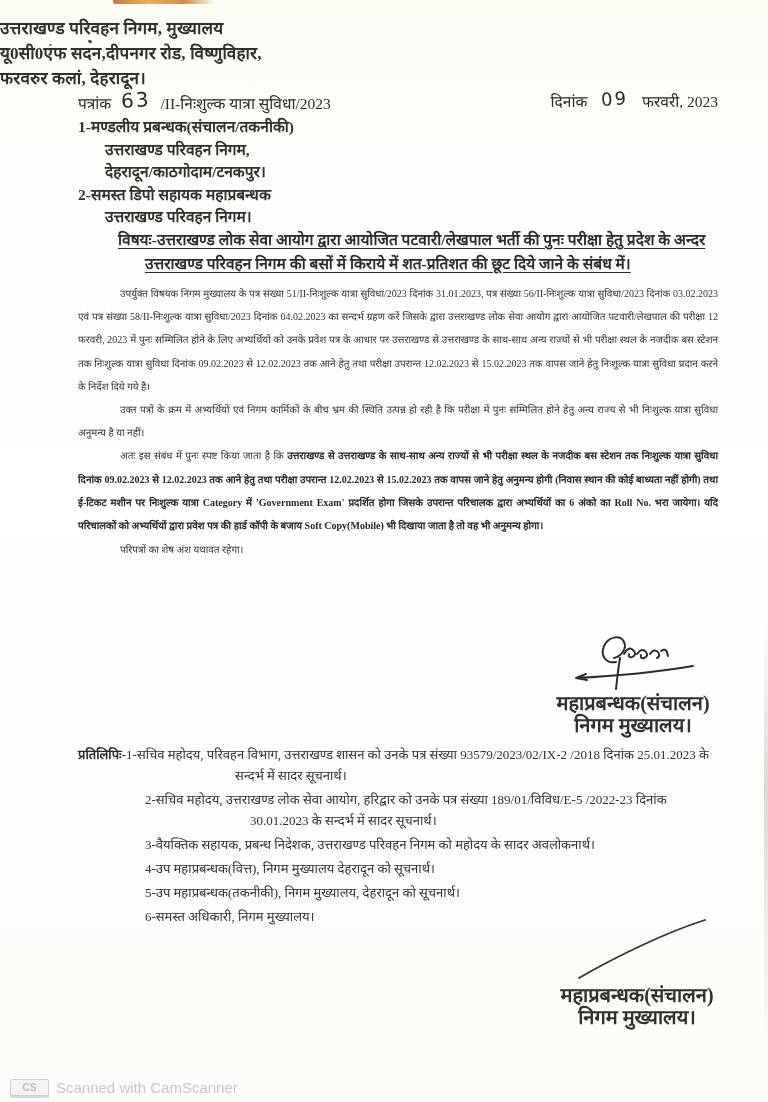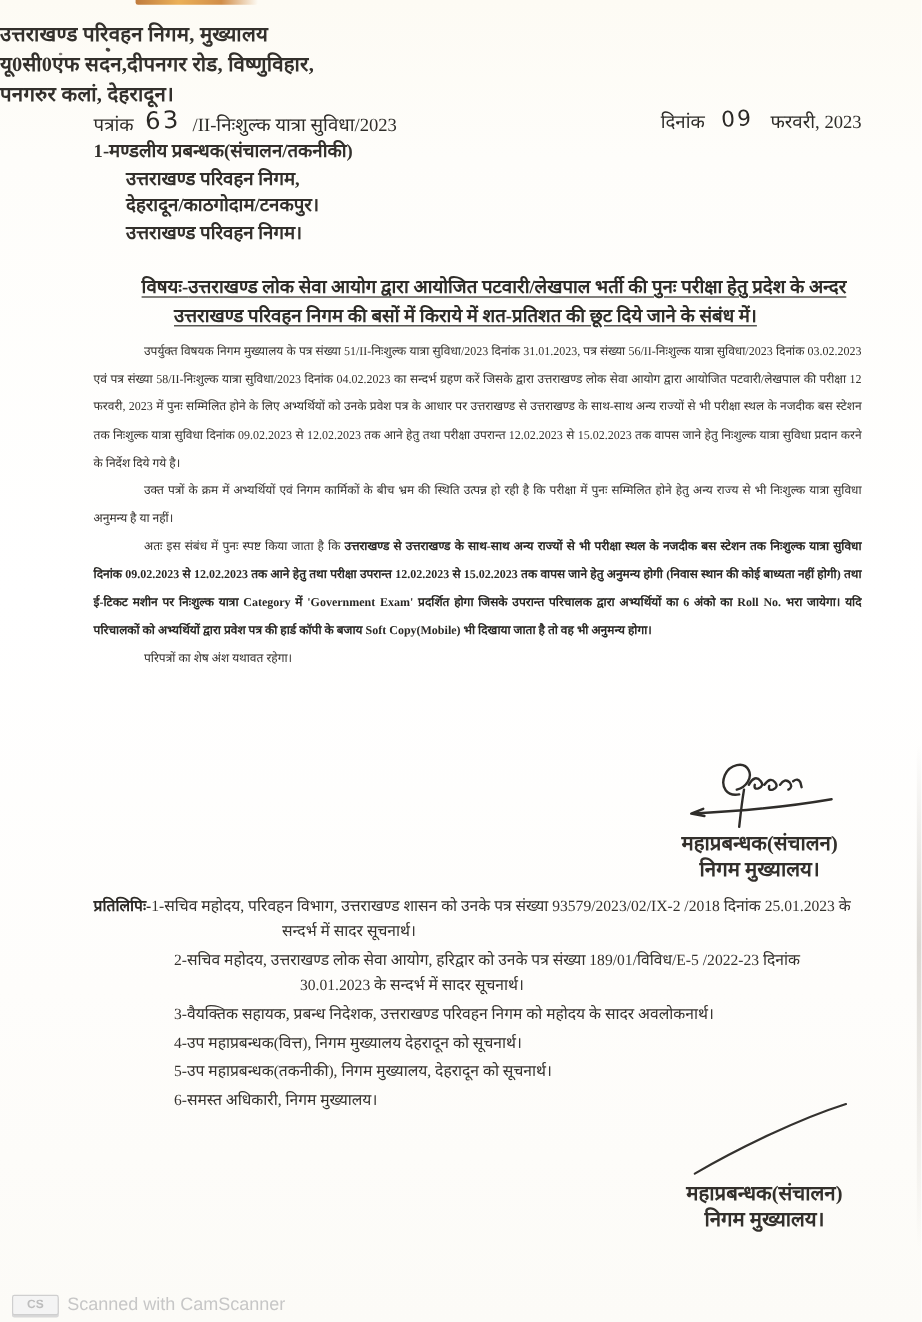--- a/index.html
+++ b/index.html
@@ -51,21 +51,21 @@
     padding-left: 27px; text-indent: -27px; margin-left: 40px; }
   .subject .subj-text { text-decoration: underline; text-underline-offset: 3px; }
 
   .body-text { position: absolute; top: 282px; left: 78px; width: 640px;
     font-size: 10px; line-height: 23.2px; text-align: justify; color: #34312d; }
   .body-text p { text-indent: 42px; }
   .para-bold { font-weight: bold; color: #2a2824; }
   .closing { text-indent: 42px; margin-top: 1px; }
 
   .sig-block { position: absolute; width: 210px; text-align: center;
-    font-size: 17px; line-height: 22px; font-weight: bold; color: #33302c; }
+    font-size: 20px; line-height: 22px; font-weight: bold; color: #33302c; }
   .sig1 { top: 632px; left: 528px; }
   .sig2 { top: 918px; left: 532px; }
   .sig-art { display: block; margin: 0 auto 2px auto; }
 
   .copies { position: absolute; top: 744px; left: 78px; width: 650px;
     font-size: 13px; line-height: 21px; color: #34312d; }
   .copy-first { margin-left: 157px; text-indent: -157px; margin-bottom: 3px; }
   .copy-label { font-weight: bold; color: #2d2b27; }
   .copy-item { margin-left: 172px; text-indent: -105px; margin-bottom: 3px; }
 
@@ -82,40 +82,41 @@
 <div class="page">
 
   <div class="artifact-strip"></div>
   <div class="speck speck1"></div>
   <div class="speck speck2"></div>
   <div class="edge-shadow"></div>
 
   <div class="header">
     <div>उत्तराखण्ड परिवहन निगम, मुख्यालय</div>
     <div>यू0सी0एफ सदन,दीपनगर रोड, विष्णुविहार,</div>
-    <div>पनगरुर कलां, देहरादून।</div>
+    <div>फरवरुर कलां, देहरादून।</div>
   </div>
 
   <div class="ref-row">
     <div class="ref-left">
       <span>पत्रांक</span>
       <span class="hand">63</span>
       <span>/II-निःशुल्क यात्रा सुविधा/2023</span>
     </div>
     <div class="ref-right">
       <span>दिनांक</span>
       <span class="hand hand-small">09</span>
       <span>फरवरी, 2023</span>
     </div>
   </div>
 
   <div class="addressees">
     <div>1-मण्डलीय प्रबन्धक(संचालन/तकनीकी)</div>
     <div class="addr-indent">उत्तराखण्ड परिवहन निगम,</div>
     <div class="addr-indent">देहरादून/काठगोदाम/टनकपुर।</div>
+    <div>2-समस्त डिपो सहायक महाप्रबन्धक</div>
     <div class="addr-indent">उत्तराखण्ड परिवहन निगम।</div>
   </div>
 
   <div class="subject">
     <span class="subj-text"><span>विषयः-</span><span>उत्तराखण्ड लोक सेवा आयोग द्वारा आयोजित पटवारी/लेखपाल भर्ती की पुनः परीक्षा हेतु प्रदेश के अन्दर उत्तराखण्ड परिवहन निगम की बसों में किराये में शत-प्रतिशत की छूट दिये जाने के संबंध में।</span></span>
   </div>
 
   <div class="body-text">
     <p>उपर्युक्त विषयक निगम मुख्यालय के पत्र संख्या 51/II-निःशुल्क यात्रा सुविधा/2023 दिनांक 31.01.2023, पत्र संख्या 56/II-निःशुल्क यात्रा सुविधा/2023 दिनांक 03.02.2023 एवं पत्र संख्या 58/II-निःशुल्क यात्रा सुविधा/2023 दिनांक 04.02.2023 का सन्दर्भ ग्रहण करें जिसके द्वारा उत्तराखण्ड लोक सेवा आयोग द्वारा आयोजित पटवारी/लेखपाल की परीक्षा 12 फरवरी, 2023 में पुनः सम्मिलित होने के लिए अभ्यर्थियों को उनके प्रवेश पत्र के आधार पर उत्तराखण्ड से उत्तराखण्ड के साथ-साथ अन्य राज्यों से भी परीक्षा स्थल के नजदीक बस स्टेशन तक निःशुल्क यात्रा सुविधा दिनांक 09.02.2023 से 12.02.2023 तक आने हेतु तथा परीक्षा उपरान्त 12.02.2023 से 15.02.2023 तक वापस जाने हेतु निःशुल्क यात्रा सुविधा प्रदान करने के निर्देश दिये गये है।</p>
     <p>उक्त पत्रों के क्रम में अभ्यर्थियों एवं निगम कार्मिकों के बीच भ्रम की स्थिति उत्पन्न हो रही है कि परीक्षा में पुनः सम्मिलित होने हेतु अन्य राज्य से भी निःशुल्क यात्रा सुविधा अनुमन्य है या नहीं।</p>

